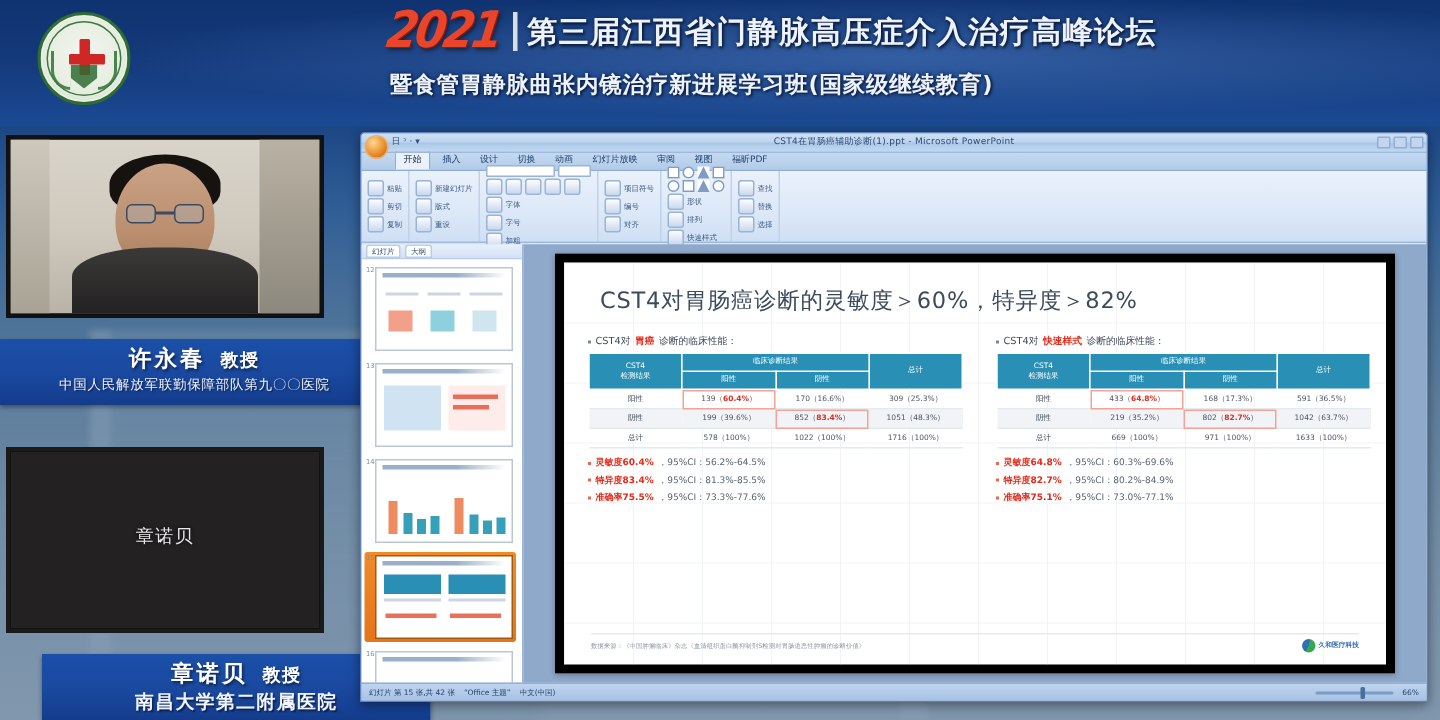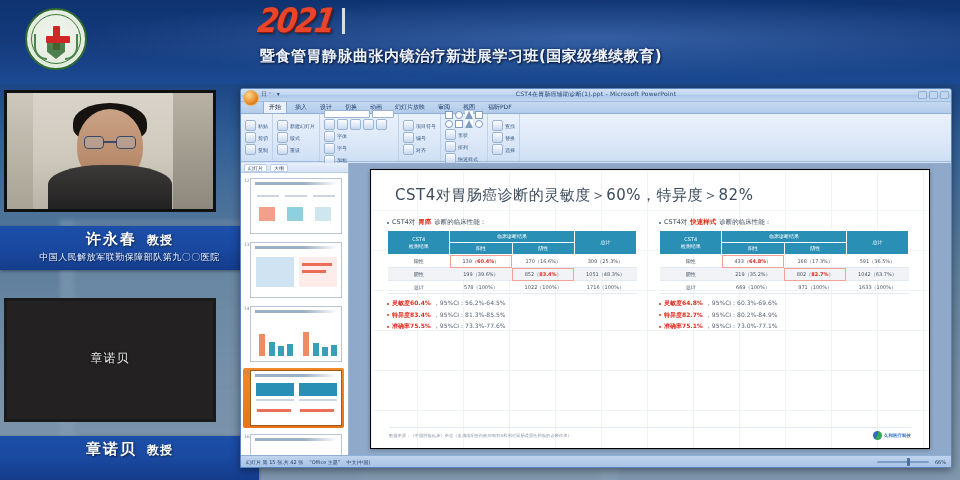--- a/index.html
+++ b/index.html
@@ -130,21 +130,21 @@
     text-shadow:0 0 3px rgba(0,0,0,.8);
   }
 
   .name-band{
     position:absolute; left:0; width:259px;
     background:linear-gradient(180deg,#1b4fa8 0%,#1a49a0 50%,#143c8c 100%);
     color:#fff; text-align:center; padding:3px 0 4px;
     box-shadow:0 1px 3px rgba(0,0,0,.4);
   }
   #band-top{ top:142px; height:44px; }
-  #band-bottom{ top:352px; height:44px; }
+  #band-bottom{ top:352px; height:44px;margin-left:28px; }
   .band-name{
     font-size:15px; font-weight:bold; letter-spacing:2px; line-height:20px;
     text-shadow:1px 1px 2px rgba(0,0,0,.55);
   }
   .band-name .role{ font-size:12px; font-weight:bold; margin-left:10px; letter-spacing:1px;}
   .band-org{
     font-size:9px; line-height:15px; letter-spacing:.5px; color:#f0f4ff;
     text-shadow:1px 1px 1px rgba(0,0,0,.5);
     white-space:nowrap; overflow:hidden;
   }
@@ -222,21 +222,21 @@
   .tbar{ position:absolute; bottom:5px; width:6px; background:#36a0b8; }
   .tbar.o{ background:#ef8b60; }
   .tblk{ position:absolute; background:#3d9cb8; }
   .tline{ position:absolute; height:1.5px; background:#cdd6e2; }
   .tred{ position:absolute; height:3px; background:#e8573c; opacity:.85;}
 
   #slide-area{
     flex:1; background:#8fa9ca; position:relative; display:flex; align-items:center; justify-content:center;
   }
   #slide{
-    width:560px; height:280px; background:#fff; border:1px solid #000000;
+    width:560px; height:280px; background:#fff; border:6px solid #000000;
     box-shadow:0 1px 4px rgba(0,0,0,.3); position:relative; overflow:hidden;
   }
   #slide-grid{
     position:absolute; inset:0; opacity:.55;
     background-image:
       linear-gradient(to right, #e3eaf2 1px, transparent 1px),
       linear-gradient(to bottom, #e3eaf2 1px, transparent 1px);
     background-size:46px 40px;
   }
   #slide-title{
@@ -305,20 +305,21 @@
       <div class="leafR"></div>
       <div class="cross-v"></div>
       <div class="cross-h"></div>
       <div class="shield"></div>
     </div>
 
     <div id="title-wrap">
       <div class="title-row">
         <span id="year-logo">2021</span>
         <span id="year-bar"></span>
+        <span class="hdr-line">第三届江西省门静脉高压症介入治疗高峰论坛</span>
       </div>
       <div class="hdr-line" id="hdr-line2">暨食管胃静脉曲张内镜治疗新进展学习班(国家级继续教育)</div>
     </div>
   </div>
 
   <div id="left-col">
 
     <div class="video-box" id="video-top">
       <div id="portrait">
         <div class="wallL"></div>
@@ -344,20 +345,21 @@
 
     <div class="video-box" id="video-bottom">
       <div class="blank"></div>
       <div class="nm">章诺贝</div>
     </div>
 
     <div class="name-band" id="band-bottom">
       <div class="band-name">
         <span>章诺贝</span><span class="role">教授</span>
       </div>
+      <div class="band-org">南昌大学第二附属医院</div>
     </div>
   </div>
 
   <div id="ppt">
 
     <div id="ppt-title">
       <div class="t">CST4在胃肠癌辅助诊断(1).ppt - Microsoft PowerPoint</div>
       <div class="wbtns">
         <i></i>
         <i></i>

